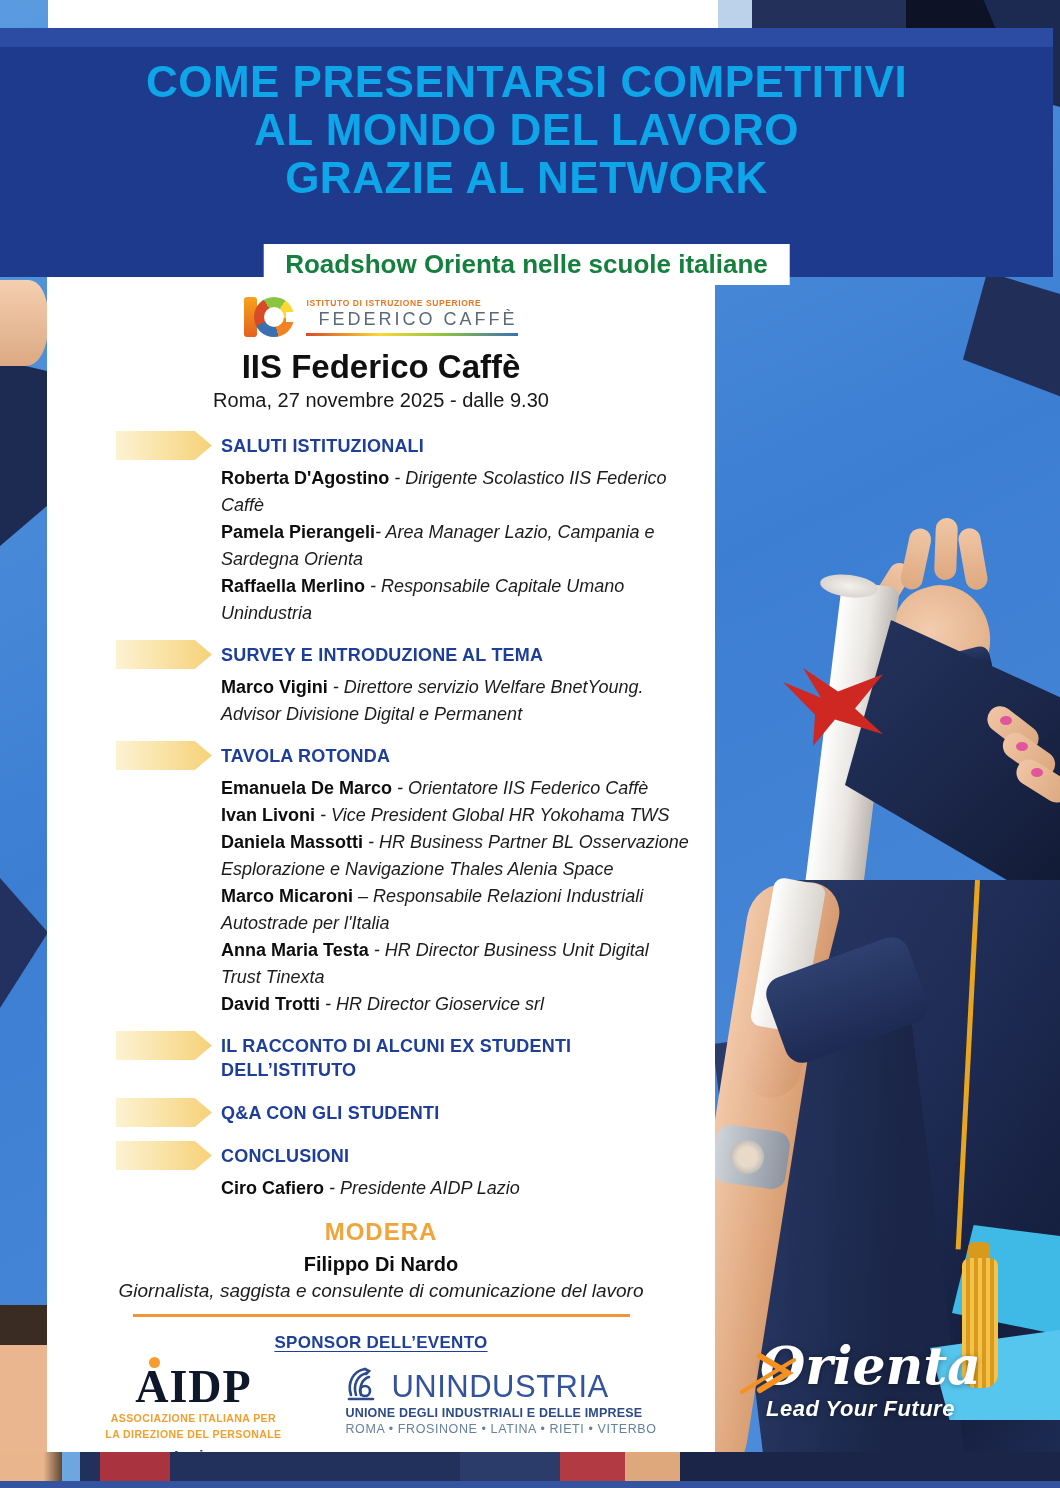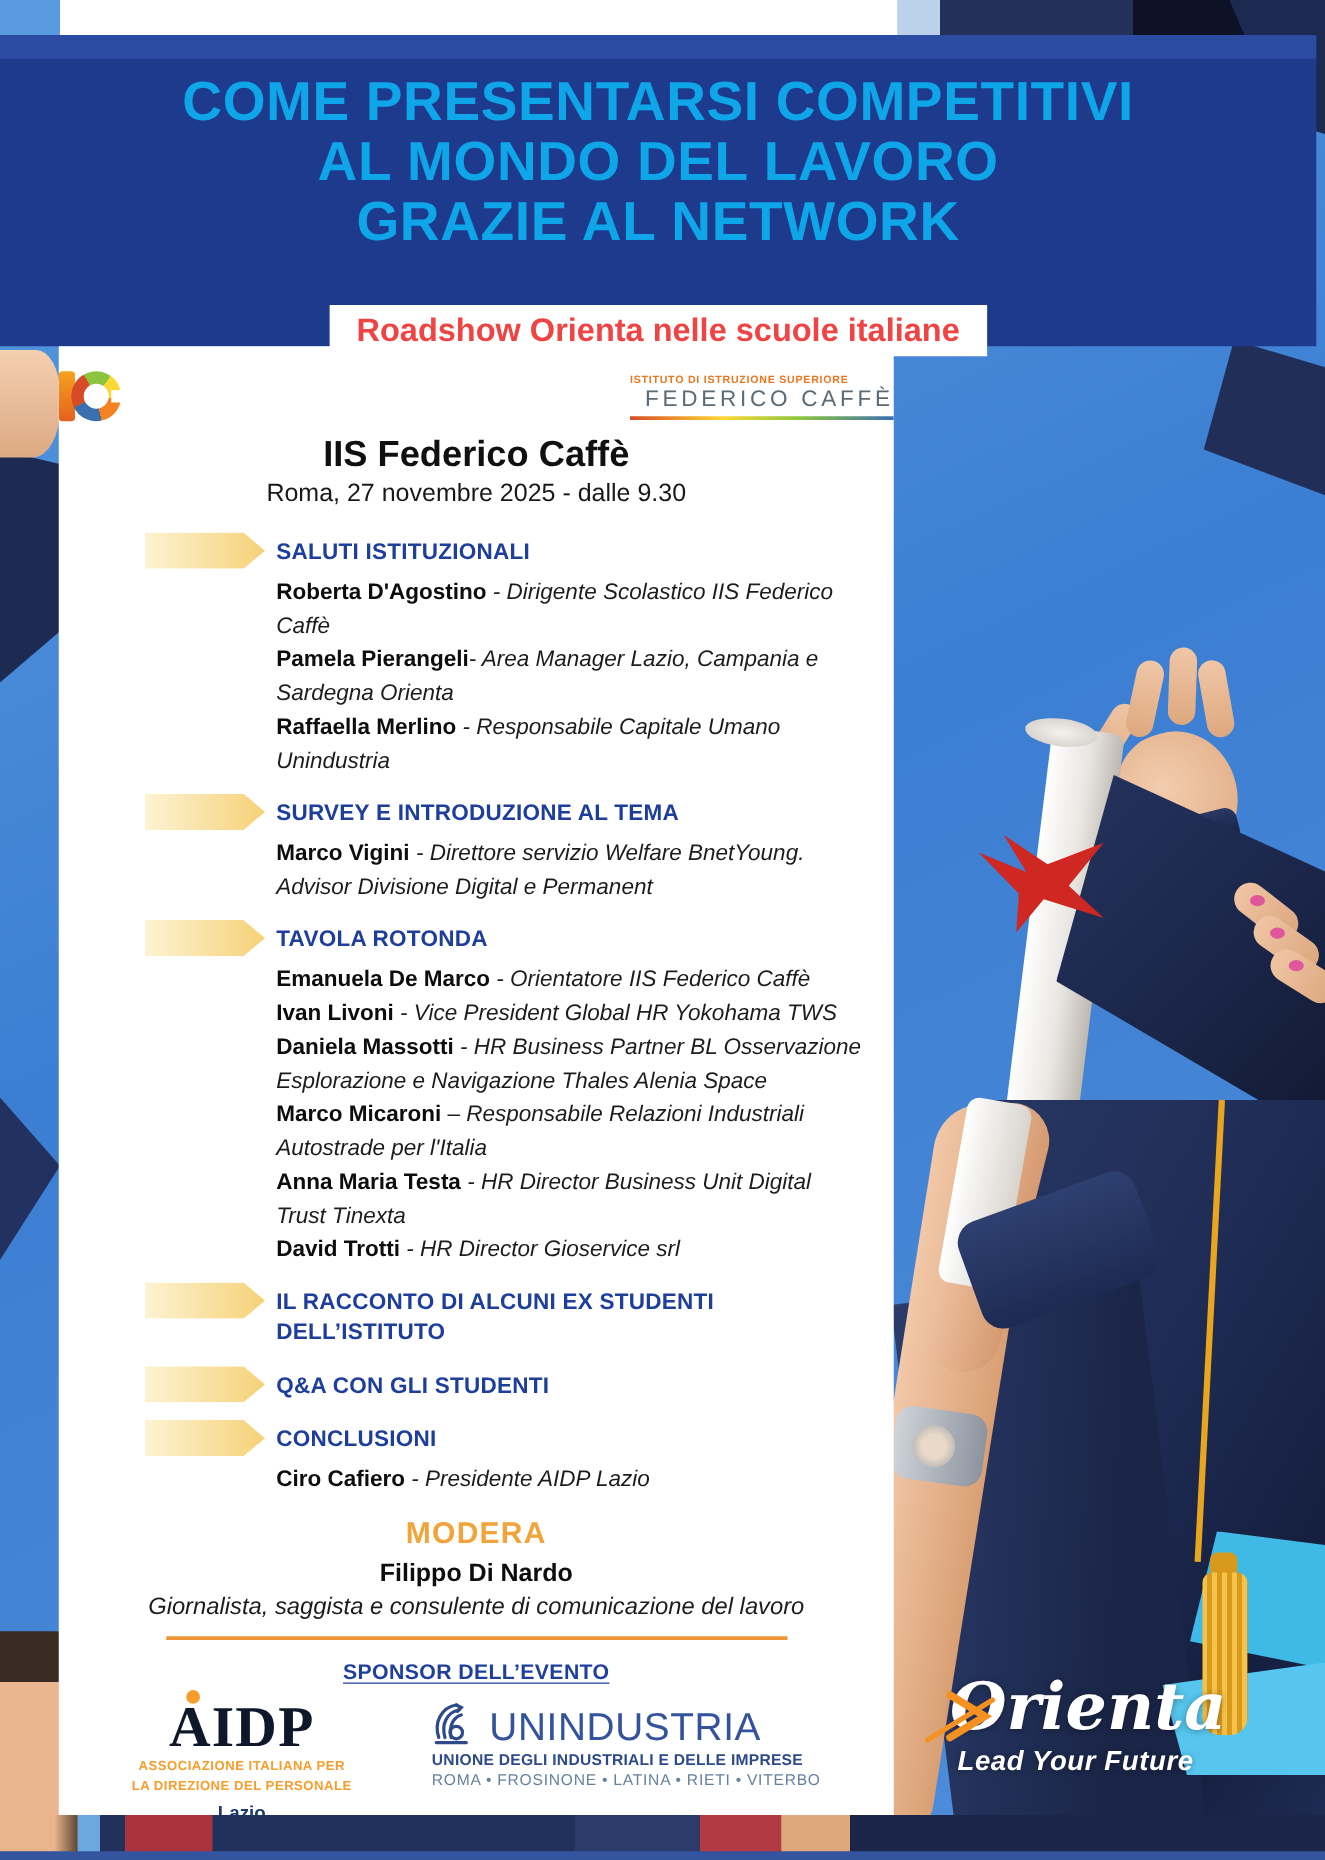--- a/index.html
+++ b/index.html
@@ -58,38 +58,38 @@
   .ph-bot-skin{left:625px;top:1452px;width:55px;height:36px;background:#dfa77c;}
   .bottom-band{position:absolute;left:0;top:1481px;width:1060px;height:7px;background:#35549f;}
 
   
   .top-strip{position:absolute;left:48px;top:0;width:670px;height:29px;background:#fff;}
 
   
   .band{position:absolute;left:0;top:28px;width:1053px;height:249px;background:var(--navy-band);}
   .band::before{content:"";position:absolute;left:0;top:0;width:100%;height:19px;background:var(--navy-band-light);}
   .band .title{position:absolute;left:0;top:30px;width:100%;text-align:center;color:#0ea5e9;font-weight:bold;font-size:44px;line-height:48px;letter-spacing:.5px;}
-  .roadshow{position:absolute;left:50%;transform:translateX(-50%);top:216px;background:#fff;color:#ef4444;font-weight:bold;font-size:26px;padding:5px 22px;white-space:nowrap;}
+  .roadshow{position:absolute;left:50%;transform:translateX(-50%);top:216px;background:#fff;color:#15803d;font-weight:bold;font-size:26px;padding:5px 22px;white-space:nowrap;}
 
   
   .card{position:absolute;left:47px;top:277px;width:668px;height:1175px;background:#fff;overflow:hidden;padding-top:15px;}
 
-  .school-logo{display:flex;justify-content:space-between;align-items:center;gap:10px;height:50px;}
+  .school-logo{display:flex;justify-content:center;align-items:center;gap:10px;height:50px;}
   .crest{position:relative;width:52px;height:46px;}
   .crest .bar{position:absolute;left:0;top:3px;width:13px;height:40px;border-radius:3px;background:linear-gradient(180deg,#f6a21d,#e4611e);}
   .crest .ring{position:absolute;left:10px;top:3px;width:40px;height:40px;border-radius:50%;
     background:conic-gradient(from -30deg,#8bc53f 0 18%,#fdd835 18% 35%,#f58220 35% 55%,#3a6fb0 55% 76%,#d84b27 76% 100%);}
   .crest .ring::after{content:"";position:absolute;left:10px;top:10px;width:20px;height:20px;background:#fff;border-radius:50%;}
   .crest .notch{position:absolute;left:42px;top:18px;width:12px;height:10px;background:#fff;}
   .school-logo .txt{text-align:left;}
   .school-logo .l1{color:#e87722;font-size:8.5px;font-weight:bold;letter-spacing:.6px;}
   .school-logo .l2{color:#5b6a77;font-size:18px;letter-spacing:3px;margin-top:1px;margin-left:12px;}
   .school-logo .rainbow{height:3px;margin-top:3px;background:linear-gradient(90deg,#d84b27,#fdd835 35%,#8bc53f 65%,#3a6fb0);}
 
-  .school-name{text-align:center;font-size:29px;font-weight:bold;color:#101010;margin-top:6px;}
+  .school-name{text-align:center;font-size:33px;font-weight:bold;color:#101010;margin-top:6px;}
   .date-line{text-align:center;font-size:20px;color:#181818;margin-top:3px;}
 
   .agenda{margin-top:22px;padding-left:45px;}
   .section{position:relative;padding-left:129px;padding-right:24px;margin-bottom:16px;}
   .arrow{position:absolute;left:24px;top:-3px;width:96px;height:29px;
     background:linear-gradient(90deg,var(--arrow-gold-1),var(--arrow-gold-2));
     clip-path:polygon(0 0,82% 0,100% 50%,82% 100%,0 100%);}
   .sec-title{font-size:18px;font-weight:bold;color:var(--heading-blue);letter-spacing:.2px;line-height:24px;}
   .speakers{margin-top:7px;}
   .speaker{font-size:18px;line-height:27px;color:#141414;white-space:pre-wrap;}

